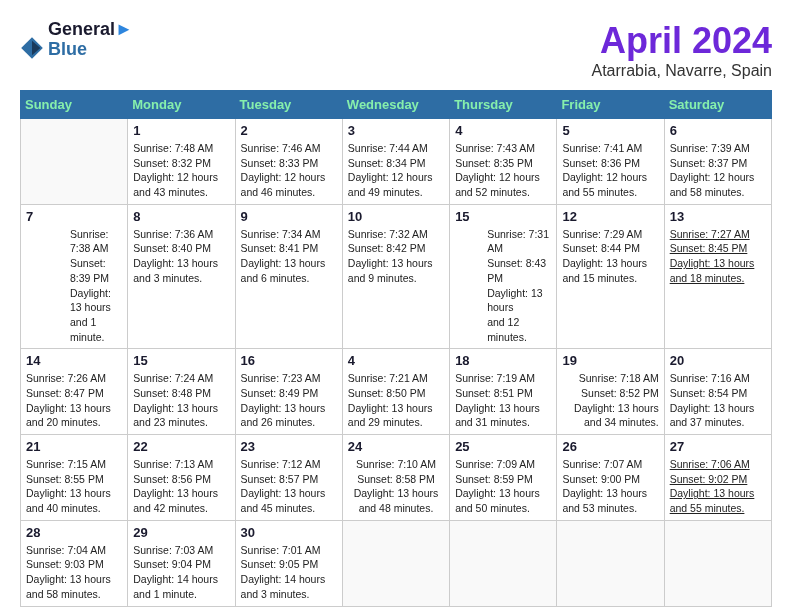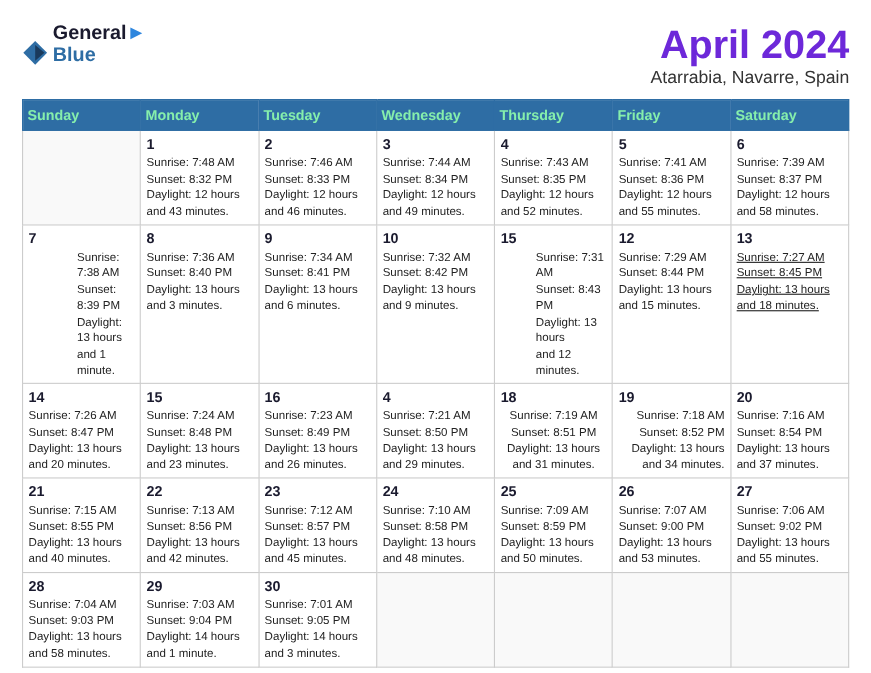--- a/index.html
+++ b/index.html
@@ -240,21 +240,21 @@
         </td>
         <td>
           <div class="day-num">4</div>
           <div class="cell-text" style="white-space: pre-line;">Sunrise: 7:21 AM
 Sunset: 8:50 PM
 Daylight: 13 hours
 and 29 minutes.</div>
         </td>
         <td>
           <div class="day-num">18</div>
-          <div class="cell-text" style="white-space: pre-line; text-align: center;">Sunrise: 7:19 AM
+          <div class="cell-text" style="white-space: pre-line;">Sunrise: 7:19 AM
 Sunset: 8:51 PM
 Daylight: 13 hours
 and 31 minutes.</div>
         </td>
         <td>
           <div class="day-num">19</div>
           <div class="cell-text" style="white-space: pre-line; text-align: right;">Sunrise: 7:18 AM
 Sunset: 8:52 PM
 Daylight: 13 hours
 and 34 minutes.</div>
@@ -284,42 +284,42 @@
         </td>
         <td>
           <div class="day-num">23</div>
           <div class="cell-text" style="white-space: pre-line;">Sunrise: 7:12 AM
 Sunset: 8:57 PM
 Daylight: 13 hours
 and 45 minutes.</div>
         </td>
         <td>
           <div class="day-num">24</div>
-          <div class="cell-text" style="white-space: pre-line;">Sunrise: 7:10 AM
+          <div class="cell-text" style="white-space: pre-line; text-align: center;">Sunrise: 7:10 AM
 Sunset: 8:58 PM
 Daylight: 13 hours
 and 48 minutes.</div>
         </td>
         <td>
           <div class="day-num">25</div>
           <div class="cell-text" style="white-space: pre-line;">Sunrise: 7:09 AM
 Sunset: 8:59 PM
 Daylight: 13 hours
 and 50 minutes.</div>
         </td>
         <td>
           <div class="day-num">26</div>
           <div class="cell-text" style="white-space: pre-line;">Sunrise: 7:07 AM
 Sunset: 9:00 PM
 Daylight: 13 hours
 and 53 minutes.</div>
         </td>
         <td>
           <div class="day-num">27</div>
-          <div class="cell-text" style="white-space: pre-line;">Sunrise: 7:06 AM
+          <div class="cell-text" style="white-space: pre-line; text-decoration: underline;">Sunrise: 7:06 AM
 Sunset: 9:02 PM
 Daylight: 13 hours
 and 55 minutes.</div>
         </td>
       </tr>
       <tr class="week-row">
         <td>
           <div class="day-num">28</div>
           <div class="cell-text" style="white-space: pre-line;">Sunrise: 7:04 AM
 Sunset: 9:03 PM

